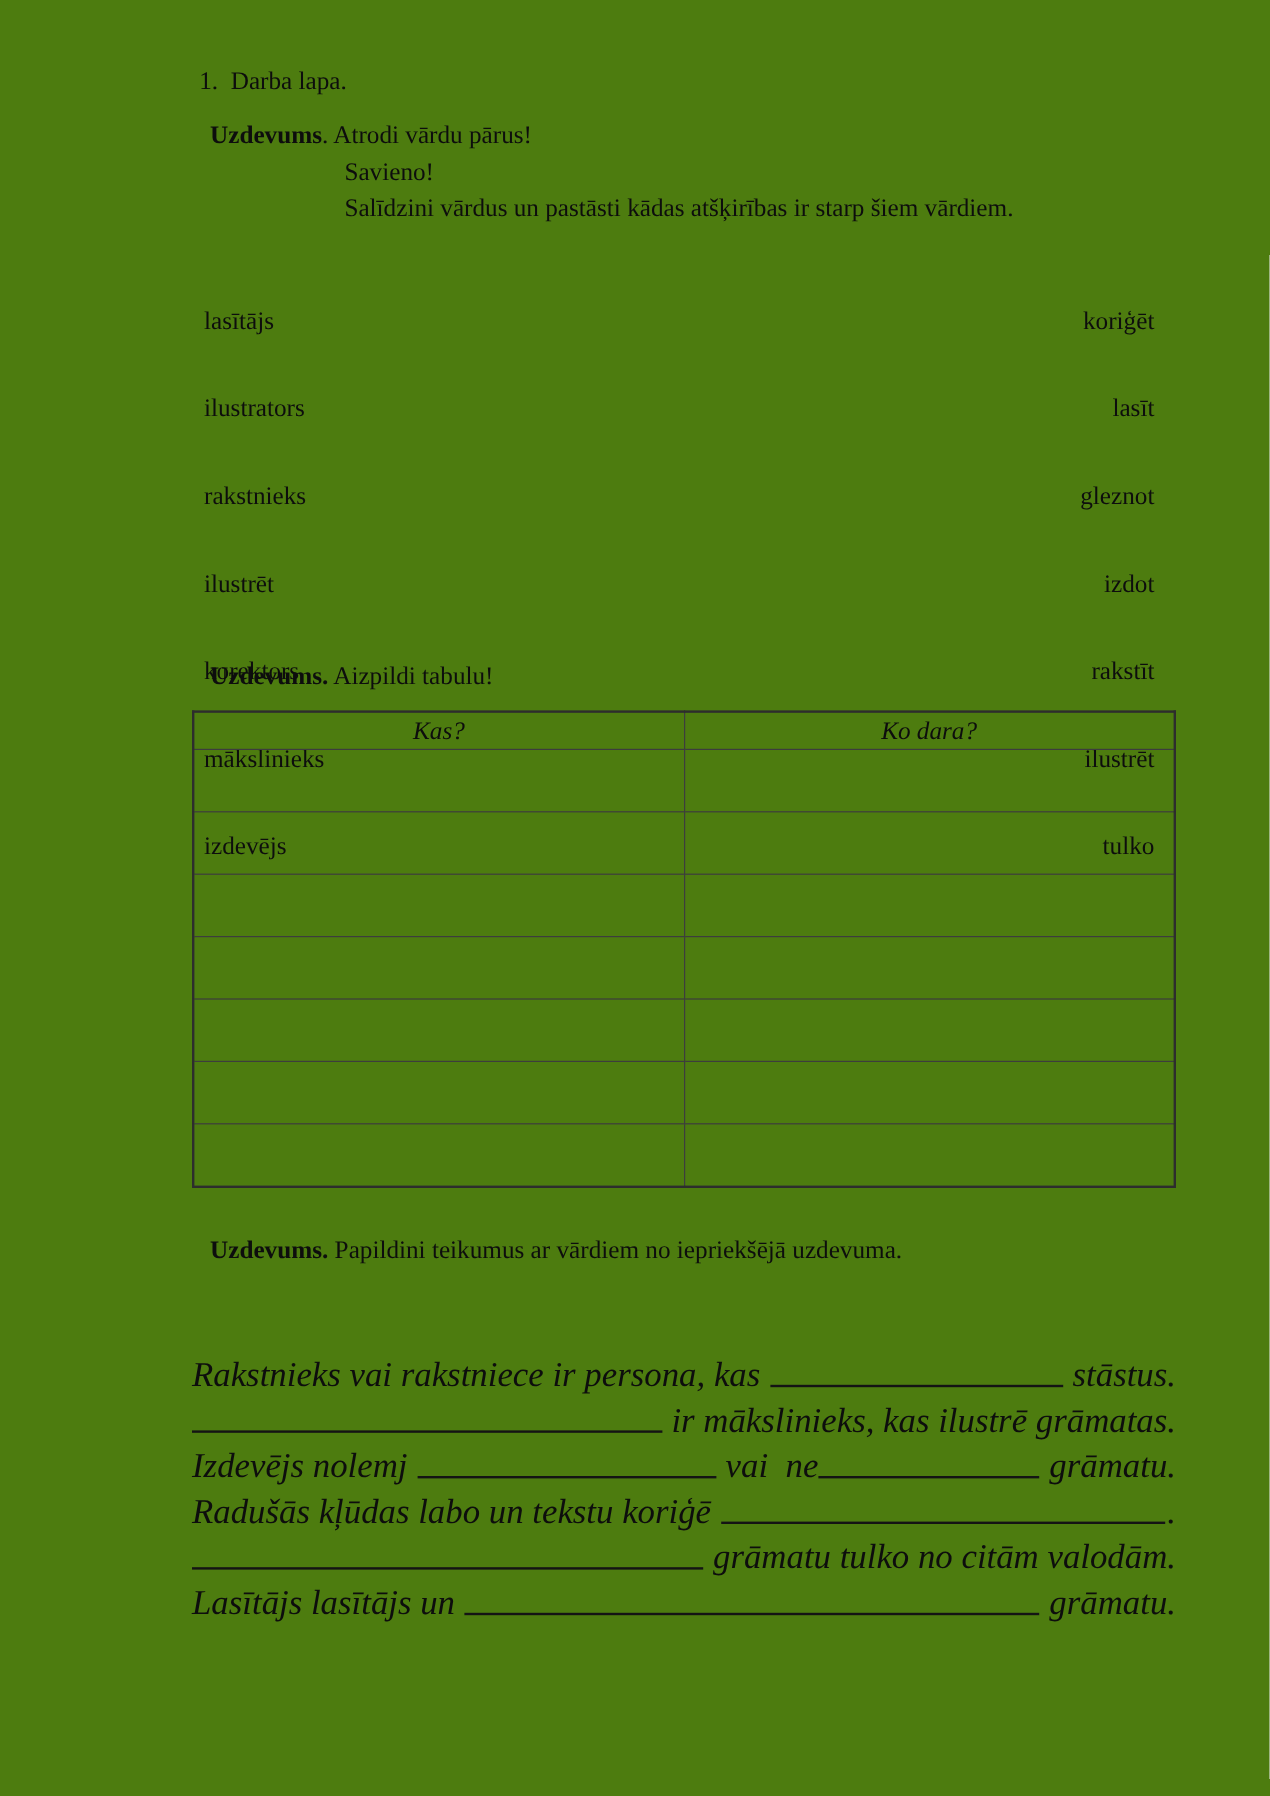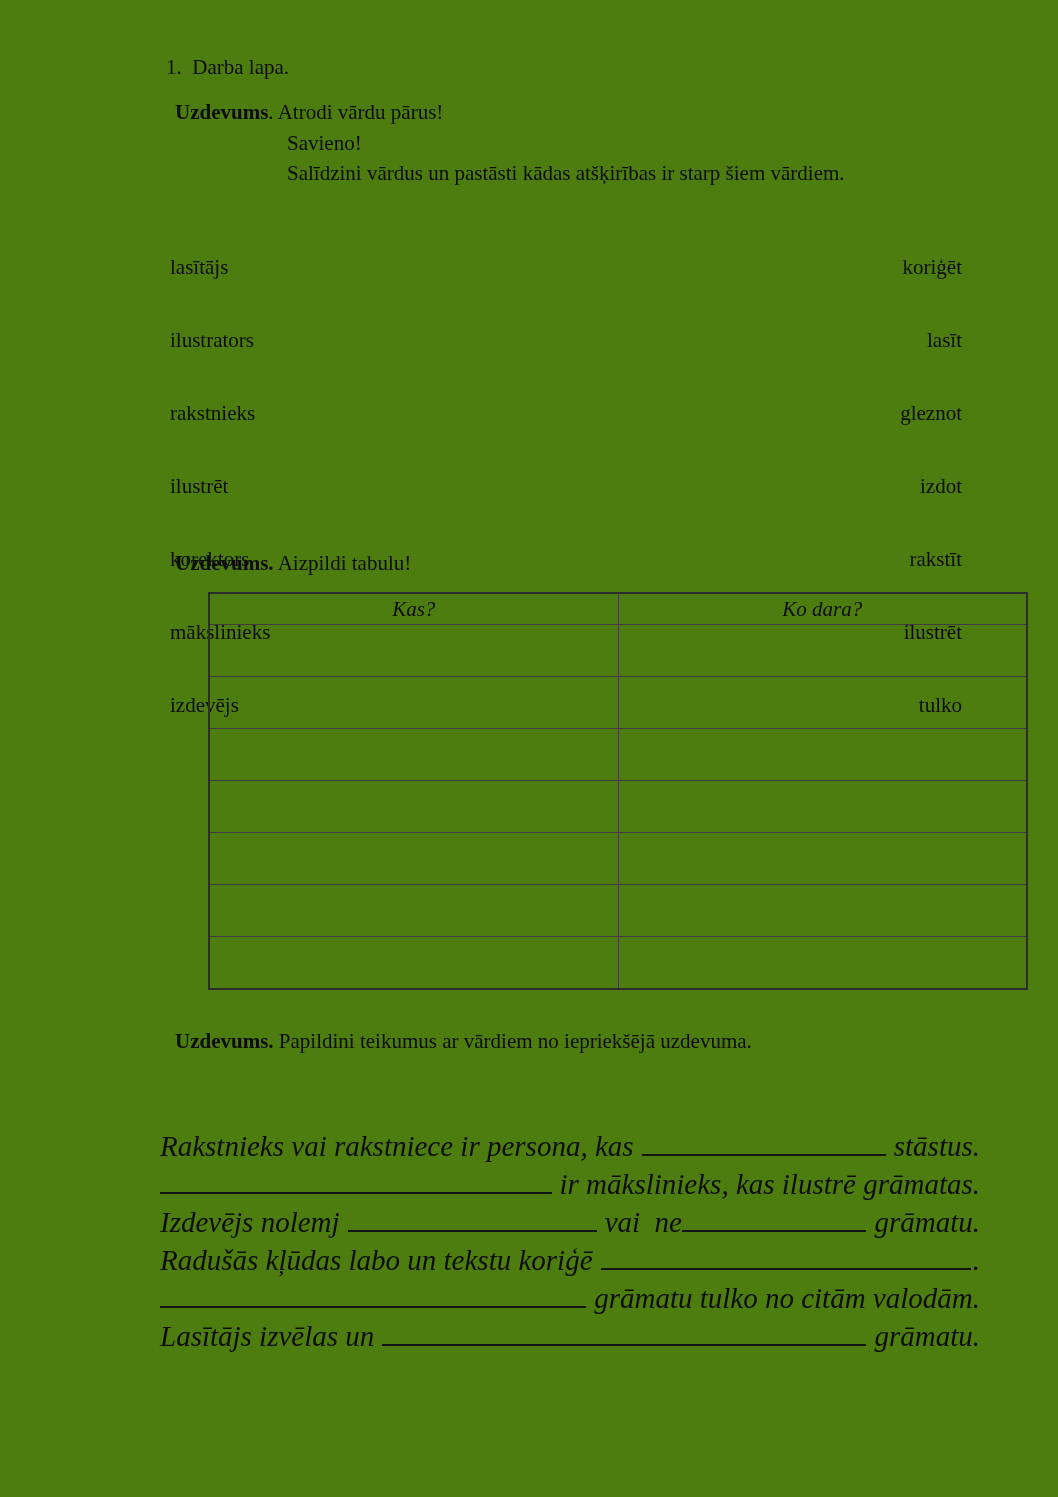--- a/index.html
+++ b/index.html
@@ -45,21 +45,21 @@
     align-items: flex-start;
     height: 41px;
     font-size: 21px;
     line-height: 38px;
     margin-top: 32px;
   }
   .wl { padding-left: 10px; }
   .wr { padding-right: 18px; }
 
   
-  .tbl-wrap { top: 592px; margin-left: 48px; }
+  .tbl-wrap { top: 592px; }
   table.fill-table {
     width: 820px;
     border-collapse: collapse;
     table-layout: fixed;
   }
   table.fill-table th, table.fill-table td {
     border: 1.6px solid #3d3d3d;
     padding: 0;
   }
   table.fill-table { border: 2px solid #2d2d2d; }
@@ -206,20 +206,20 @@
         <span class="blank fr"></span>
         <span>.</span>
       </div>
 
       <div class="sentence">
         <span class="blank fl"></span>
         <span>grāmatu tulko no citām valodām.</span>
       </div>
 
       <div class="sentence">
-        <span>Lasītājs izvēlas un</span>
+        <span>Lasītājs lasītājs un</span>
         <span class="blank"></span>
         <span>grāmatu.</span>
       </div>
 
     </div>
   </div>
 </div>
 
 </body></html>

